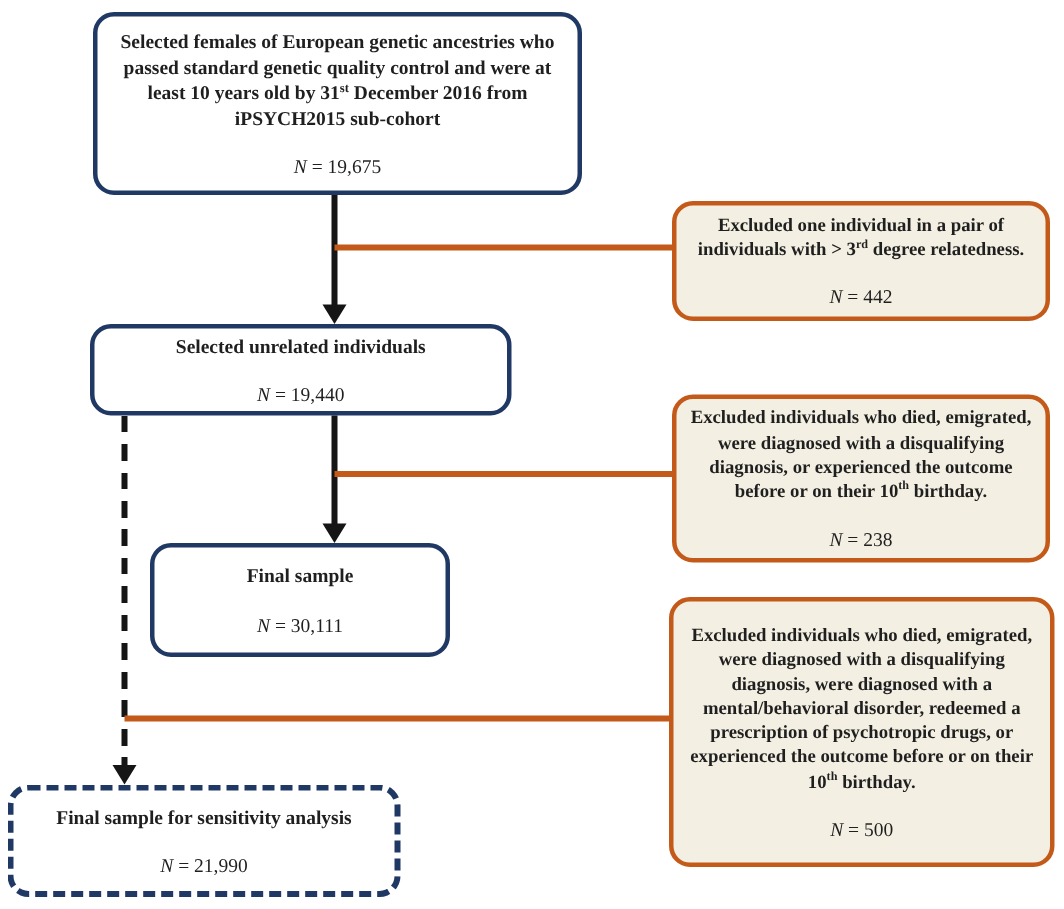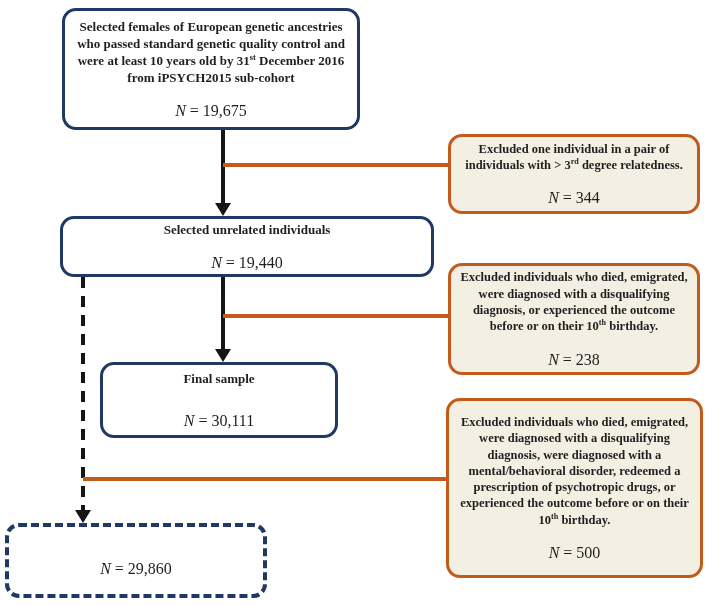--- a/index.html
+++ b/index.html
@@ -34,29 +34,29 @@
     border: 3.5px solid #c45a1a;
   }
   .box .title {
     font-weight: bold;
     font-size: 13px;
     line-height: 1.32;
   }
   .exbox .title { font-size: 12.5px; line-height: 1.3; }
   .box .nline {
     font-weight: normal;
-    font-size: 16px;
+    font-size: 13px;
     margin-top: 16px;
   }
   .box .nline i { font-style: italic; }
   sup { font-size: 0.65em; }
 
-  #box-cohort      { left: 62px;  top: 8px;   width: 298px; height: 122px; }
-  #box-unrelated   { left: 60px;  top: 216px; width: 374px; height: 61px; text-align: right; }
-  #box-final       { left: 100px; top: 362px; width: 238px; height: 76px; justify-content: space-between; }
+  #box-cohort      { left: 62px;  top: 8px;   width: 326px; height: 122px; }
+  #box-unrelated   { left: 60px;  top: 216px; width: 281px; height: 61px; text-align: right; }
+  #box-final       { left: 100px; top: 362px; width: 200px; height: 76px; }
   #box-sensitivity { left: 5px;   top: 523px; width: 262px; height: 75px;
                      border-style: dashed; border-width: 4px; }
 
   #box-ex-related    { left: 448px; top: 134px; width: 252px; height: 80px; }
   #box-ex-main       { left: 448px; top: 263px; width: 252px; height: 112px; }
   #box-ex-sensitivity{ left: 446px; top: 398px; width: 257px; height: 180px; }
 
   
   .vline {
     position: absolute;
@@ -107,26 +107,27 @@
     <div class="title"><span>Selected unrelated individuals</span></div>
     <div class="nline"><i>N</i><span> = 19,440</span></div>
   </div>
 
   <div class="box mainbox" id="box-final">
     <div class="title"><span>Final sample</span></div>
     <div class="nline"><i>N</i><span> = 30,111</span></div>
   </div>
 
   <div class="box mainbox" id="box-sensitivity">
-    <div class="nline"><i>N</i><span> = 29,860</span></div>
+    <div class="title"><span>Final sample for sensitivity analysis</span></div>
+    <div class="nline"><i>N</i><span> = 21,990</span></div>
   </div>
 
   <div class="box exbox" id="box-ex-related">
     <div class="title"><span>Excluded one individual in a pair of individuals with &gt; 3</span><sup>rd</sup><span> degree relatedness.</span></div>
-    <div class="nline"><i>N</i><span> = 344</span></div>
+    <div class="nline"><i>N</i><span> = 442</span></div>
   </div>
 
   <div class="box exbox" id="box-ex-main">
     <div class="title"><span>Excluded individuals who died, emigrated, were diagnosed with a disqualifying diagnosis, or experienced the outcome before or on their 10</span><sup>th</sup><span> birthday.</span></div>
     <div class="nline"><i>N</i><span> = 238</span></div>
   </div>
 
   <div class="box exbox" id="box-ex-sensitivity">
     <div class="title"><span>Excluded individuals who died, emigrated, were diagnosed with a disqualifying diagnosis, were diagnosed with a mental/behavioral disorder, redeemed a prescription of psychotropic drugs, or experienced the outcome before or on their 10</span><sup>th</sup><span> birthday.</span></div>
     <div class="nline"><i>N</i><span> = 500</span></div>

